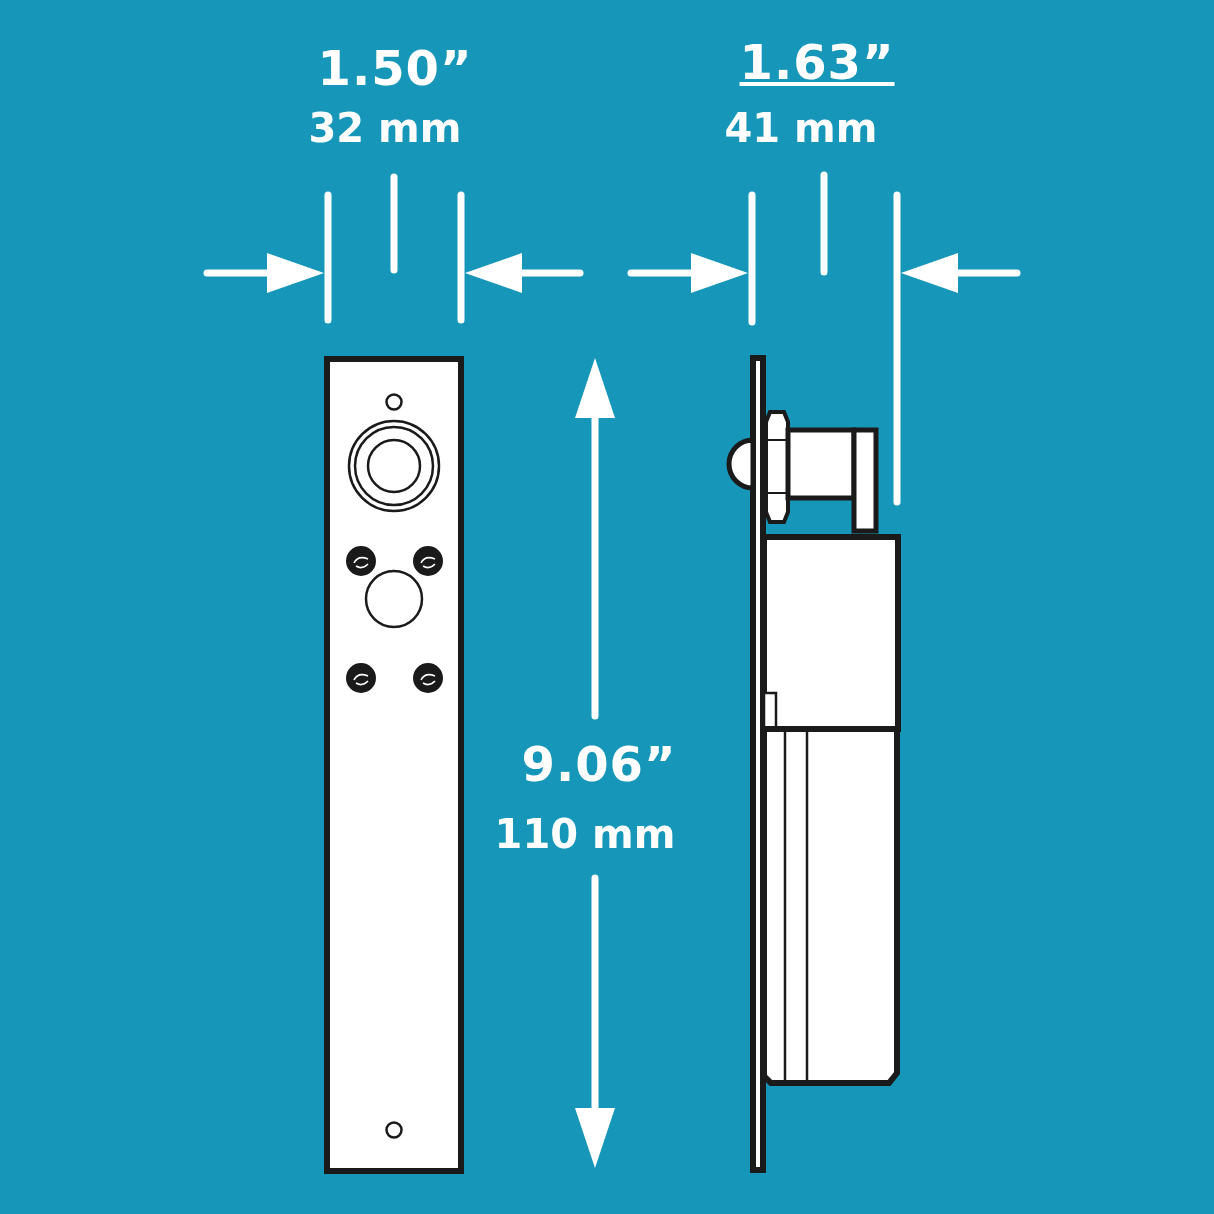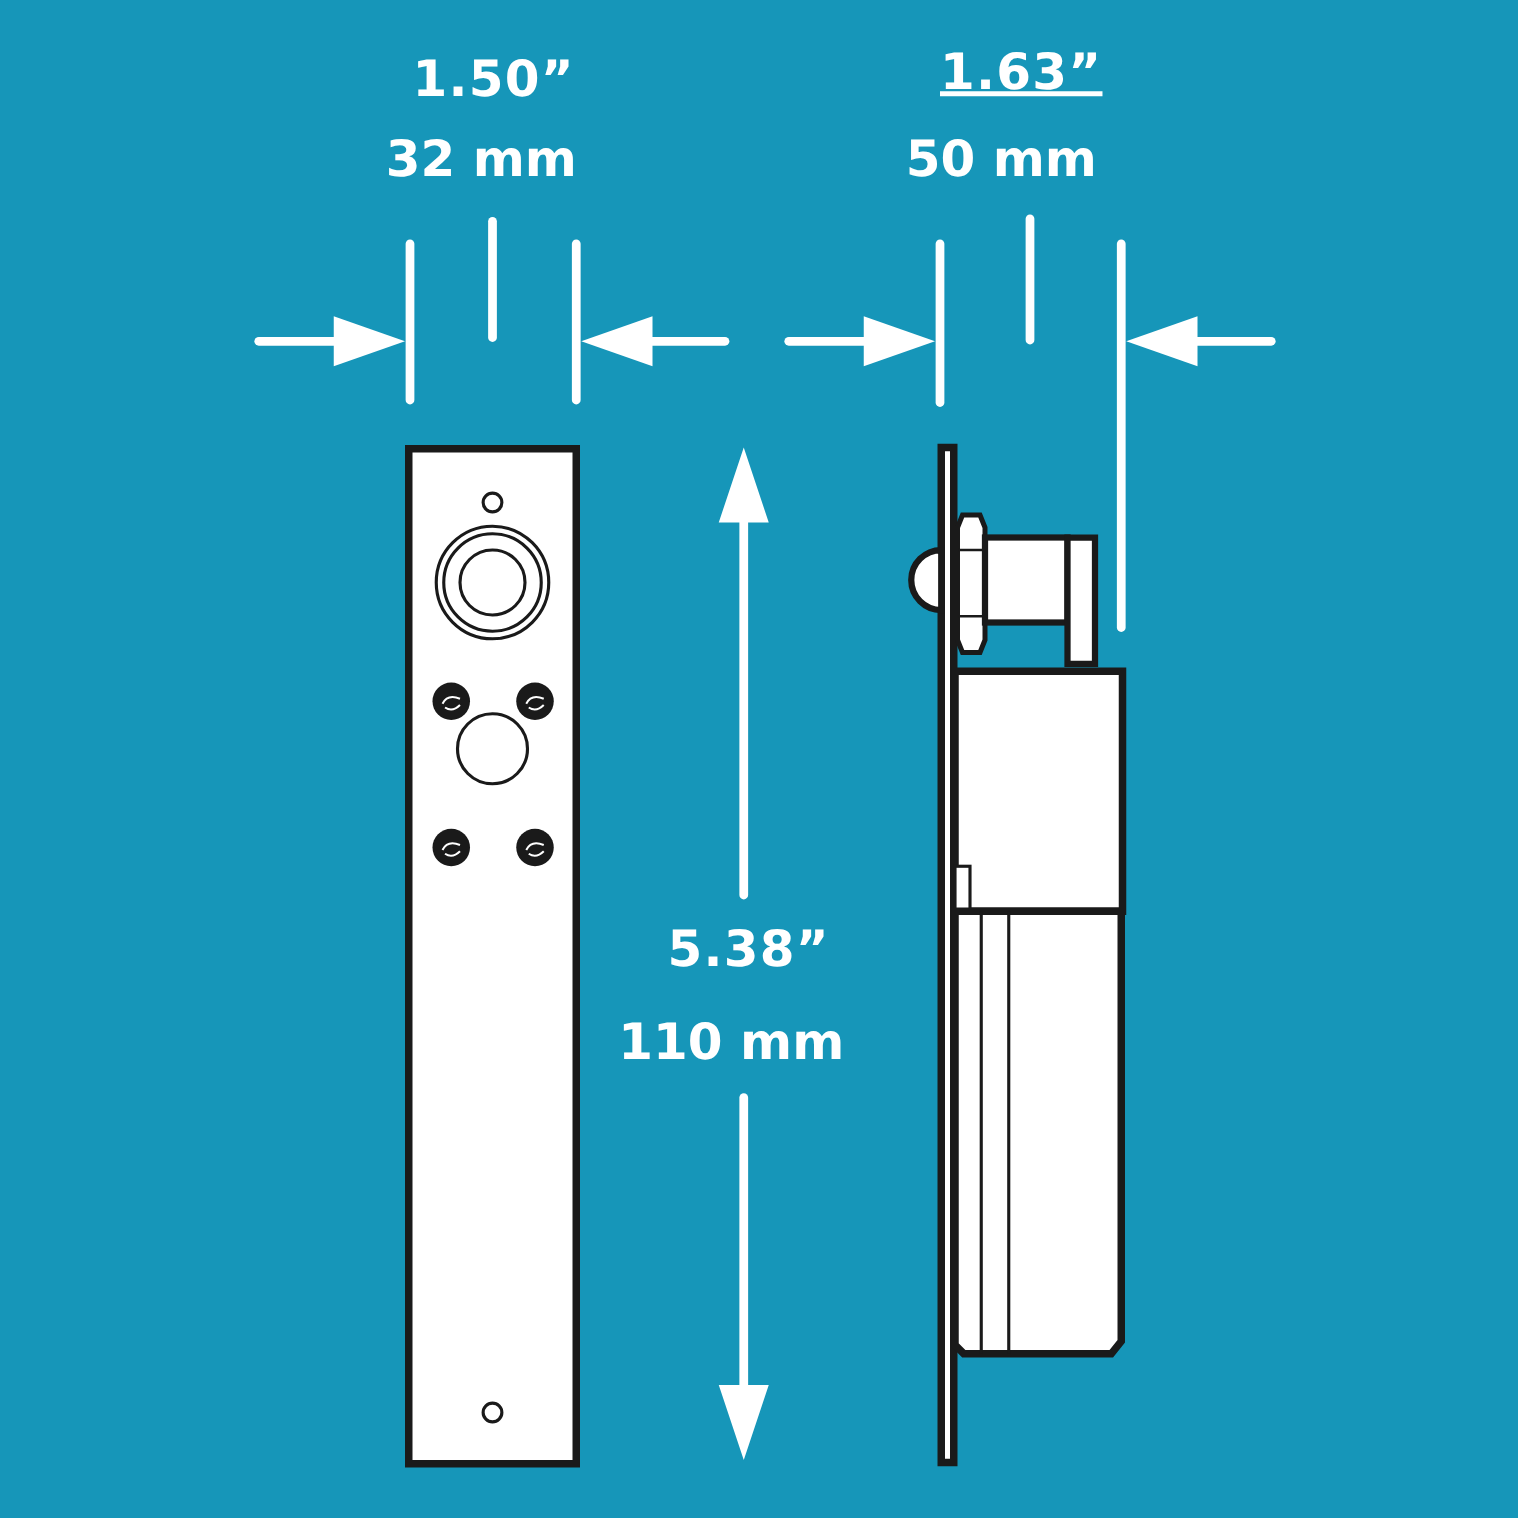--- a/index.html
+++ b/index.html
@@ -11,21 +11,21 @@
       font-family: "DejaVu Sans", sans-serif;
     }
     .label {
       position: absolute;
       color: #ffffff;
       font-weight: bold;
       text-align: center;
       white-space: nowrap;
       line-height: 1;
     }
-    .big { font-size: 40px; letter-spacing: 1px; }
+    .big { font-size: 48px; letter-spacing: 1px; }
     .small { font-size: 40px; }
     svg.draw { position: absolute; left: 0; top: 0; }
   </style>
 </head>
 <body>
 
 <svg class="draw" width="1214" height="1214" viewBox="0 0 1214 1214">
 
   <g stroke="#fff" stroke-width="7" stroke-linecap="round" fill="#fff">
     <line x1="328" y1="195" x2="328" y2="320"></line>
@@ -101,16 +101,16 @@
     <path d="M764 729 L897 729 L897 1073 L889 1083 L771 1083 L764 1076 Z" stroke-width="6"></path>
     <line x1="785" y1="729" x2="785" y2="1083" stroke-width="2.5"></line>
     <line x1="807" y1="729" x2="807" y2="1083" stroke-width="2.5"></line>
   </g>
 </svg>
 
 <div class="label big" style="left:300px; top:44px; width:190px;">1.50”</div>
 <div class="label small" style="left:290px; top:108px; width:190px;">32 mm</div>
 
 <div class="label big" style="left:722px; top:38px; width:190px;text-decoration:underline;">1.63”</div>
-<div class="label small" style="left:706px; top:108px; width:190px;">50 mm</div>
+<div class="label small" style="left:706px; top:108px; width:190px;">41 mm</div>
 
-<div class="label big" style="left:494px; top:740px; width:210px;">5.38”</div>
+<div class="label big" style="left:494px; top:740px; width:210px;">9.06”</div>
 <div class="label small" style="left:470px; top:814px; width:230px;">110 mm</div>
 
 </body></html>

